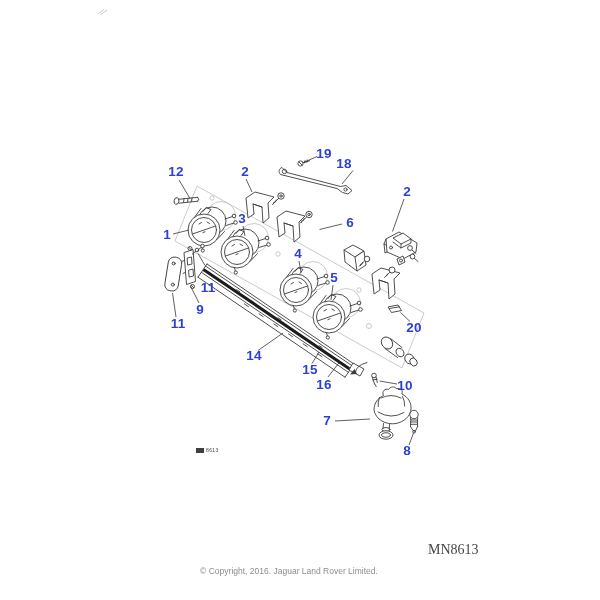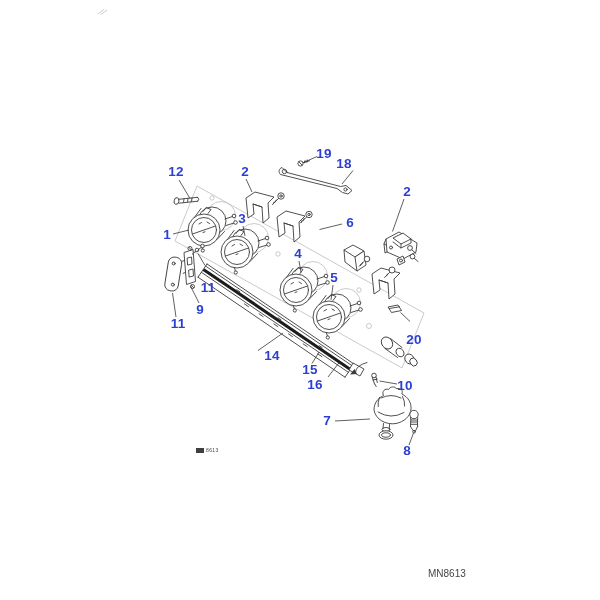--- a/index.html
+++ b/index.html
@@ -10,21 +10,21 @@
   .inkf{stroke:var(--ink,#3c3c3c);fill:#fff;stroke-width:.9;stroke-linejoin:round;}
   .heavy{stroke:var(--strip_black,#1c1c1c);fill:none;stroke-width:3;stroke-linecap:butt;}
   .faint{stroke:var(--faint,#bdbdbd);fill:none;stroke-width:.8;}
   .lead{stroke:#2b2b2b;fill:none;stroke-width:.75;}
   .fillink{fill:var(--ink,#3c3c3c);stroke:none;}
   .callout{position:absolute;transform:translate(-50%,-50%);font-weight:bold;font-size:13.5px;
            color:var(--blue,#2c3fd4);letter-spacing:.2px;line-height:1;}
   .stamp{position:absolute;left:196px;top:448px;display:flex;align-items:center;gap:2px;}
   .stamp-block{display:inline-block;width:8px;height:5px;background:#3f3f3f;}
   .stamp-text{font-size:5px;color:#4a4a4a;letter-spacing:.4px;line-height:1;}
-  .drawing-number{position:absolute;left:428px;top:568px;font-size:10px;color:#454545;}
+  .drawing-number{position:absolute;left:428px;top:542px;font-size:14px;color:#454545;font-family:Liberation Serif, serif;}
   .copyright{position:absolute;left:289px;top:566px;transform:translateX(-50%);
              font-size:8.5px;color:var(--gray,#8d8d8d);white-space:nowrap;}
 </style>
 </head>
 <body>
 
 <div class="page">
 
   <svg class="art" width="600" height="600" viewBox="0 0 600 600">
     <defs>
@@ -236,28 +236,29 @@
   <div class="callout" style="left:298px;top:254px">4</div>
   <div class="callout" style="left:334px;top:278px">5</div>
   <div class="callout" style="left:350px;top:223px">6</div>
   <div class="callout" style="left:327px;top:421px">7</div>
   <div class="callout" style="left:407px;top:451px">8</div>
   <div class="callout" style="left:200px;top:310px">9</div>
   <div class="callout" style="left:178px;top:324px">11</div>
   <div class="callout" style="left:208px;top:288px">11</div>
   <div class="callout" style="left:176px;top:172px">12</div>
   <div class="callout" style="left:407px;top:192px">2</div>
-  <div class="callout" style="left:272px;top:356px">14</div>
+  <div class="callout" style="left:254px;top:356px">14</div>
   <div class="callout" style="left:310px;top:370px">15</div>
-  <div class="callout" style="left:315px;top:385px">16</div>
+  <div class="callout" style="left:324px;top:385px">16</div>
   <div class="callout" style="left:405px;top:386px">10</div>
   <div class="callout" style="left:344px;top:164px">18</div>
   <div class="callout" style="left:324px;top:154px">19</div>
-  <div class="callout" style="left:414px;top:340px">20</div>
+  <div class="callout" style="left:414px;top:328px">20</div>
 
   <div class="stamp">
     <span class="stamp-block"></span>
     <span class="stamp-text">8613</span>
   </div>
 
   <div class="drawing-number">MN8613</div>
 
+  <div class="copyright">© Copyright, 2016. Jaguar Land Rover Limited.</div>
 </div>
 
 </body></html>

